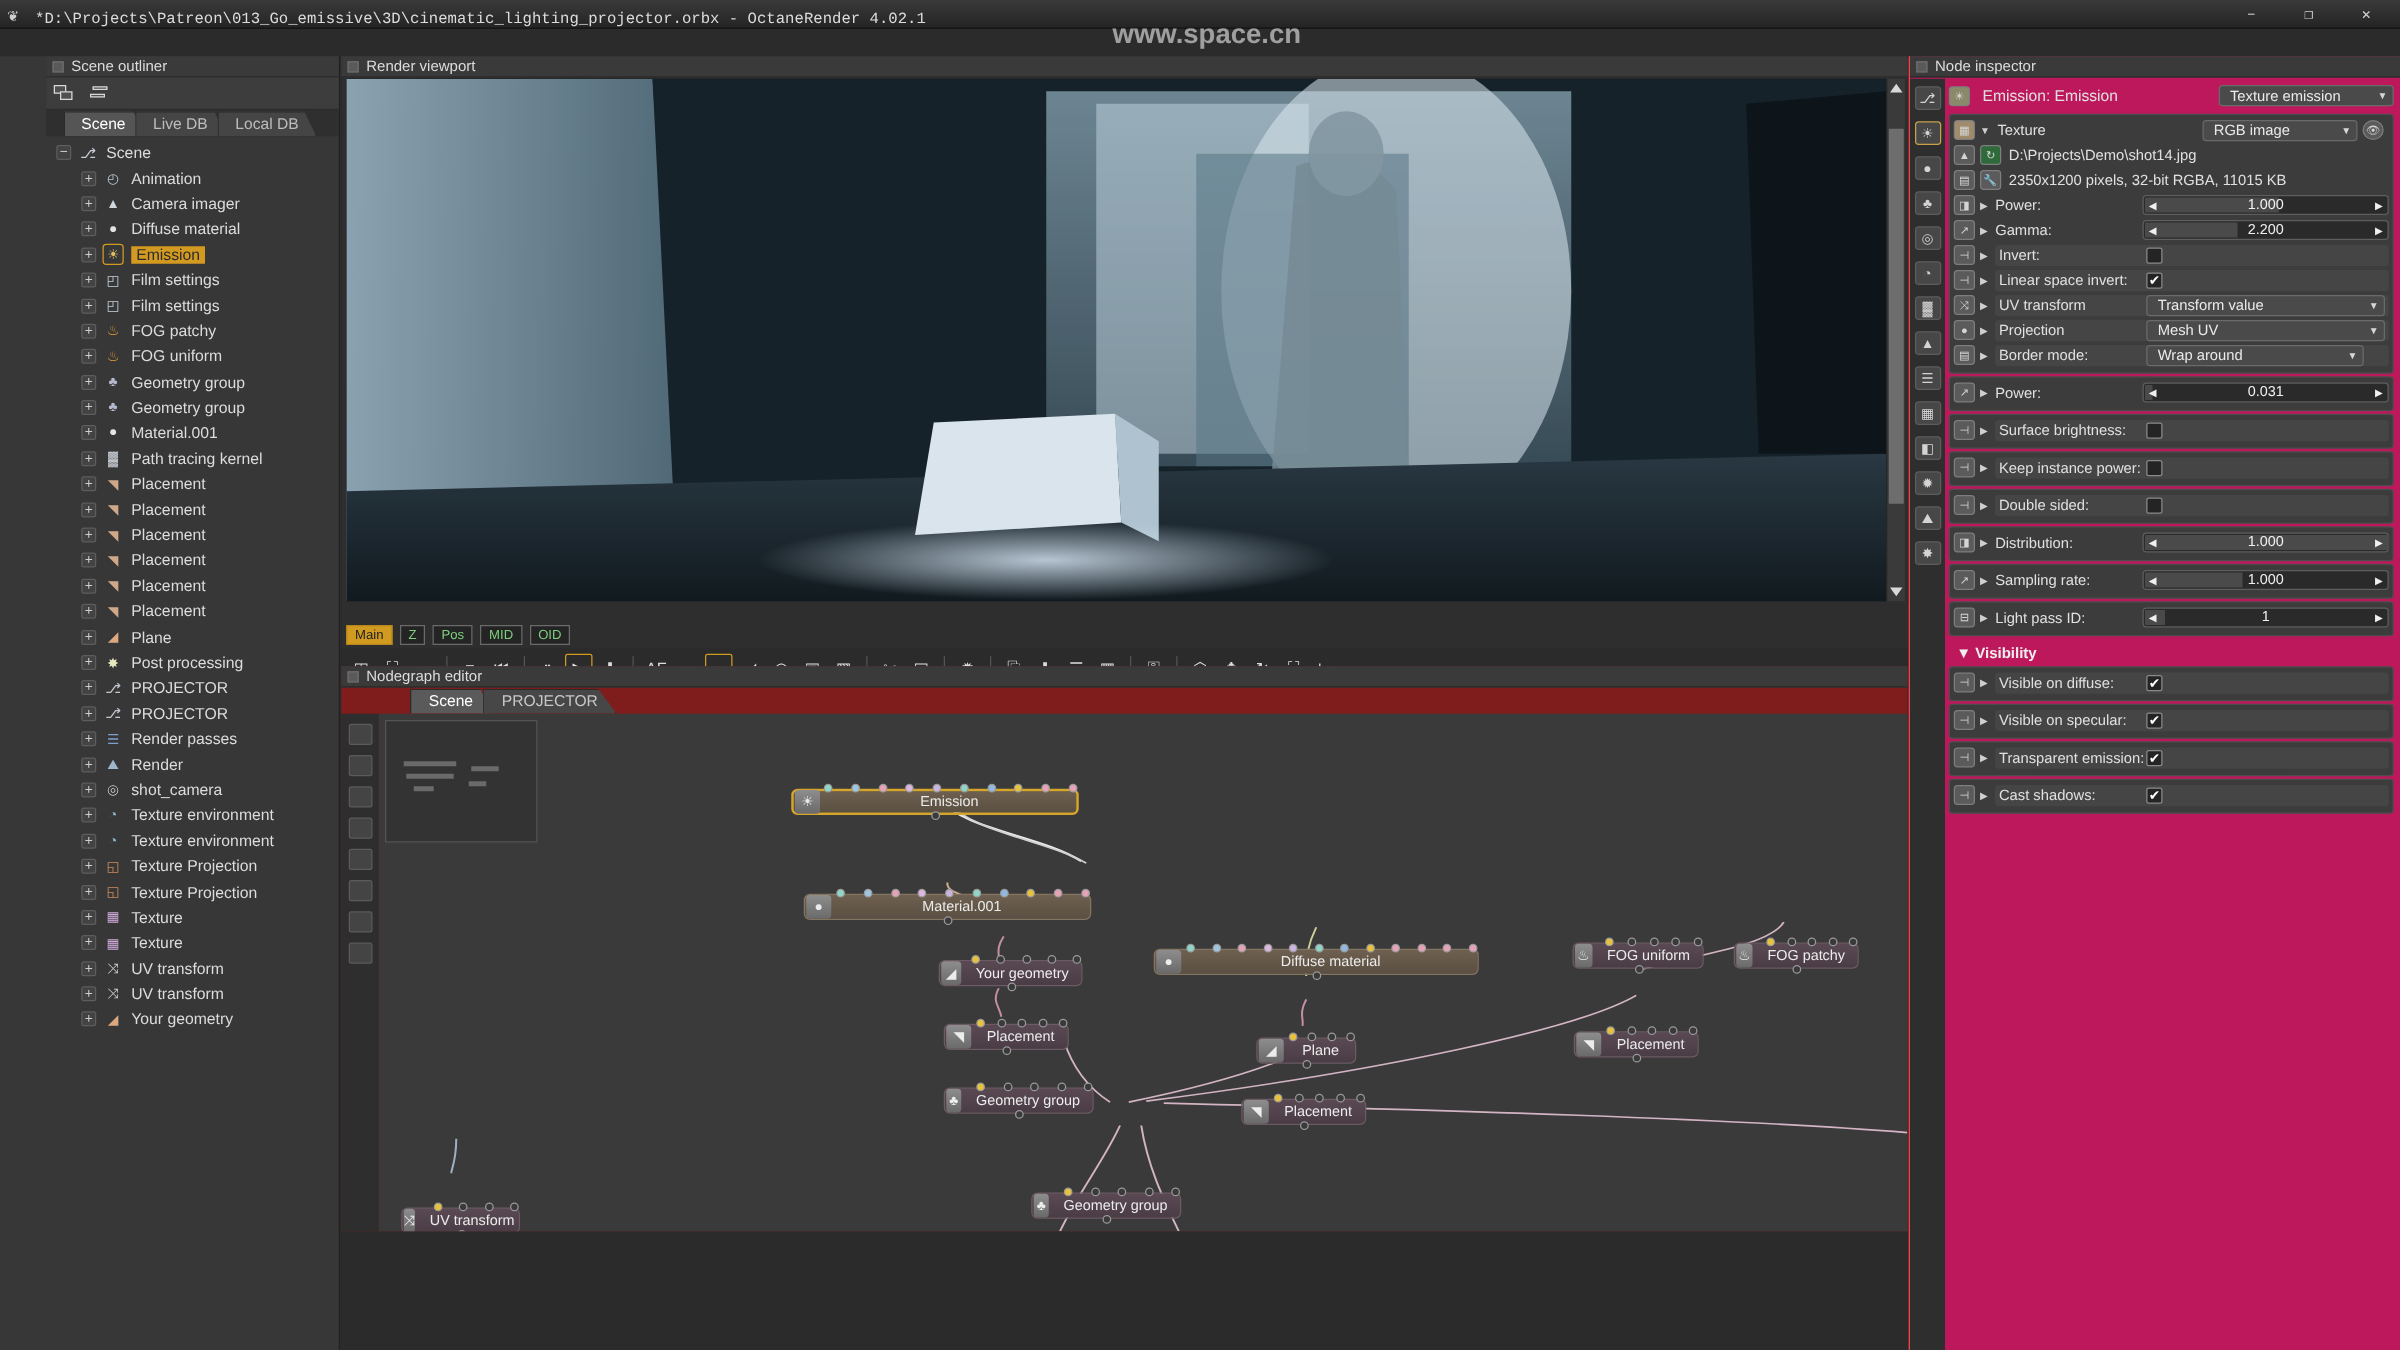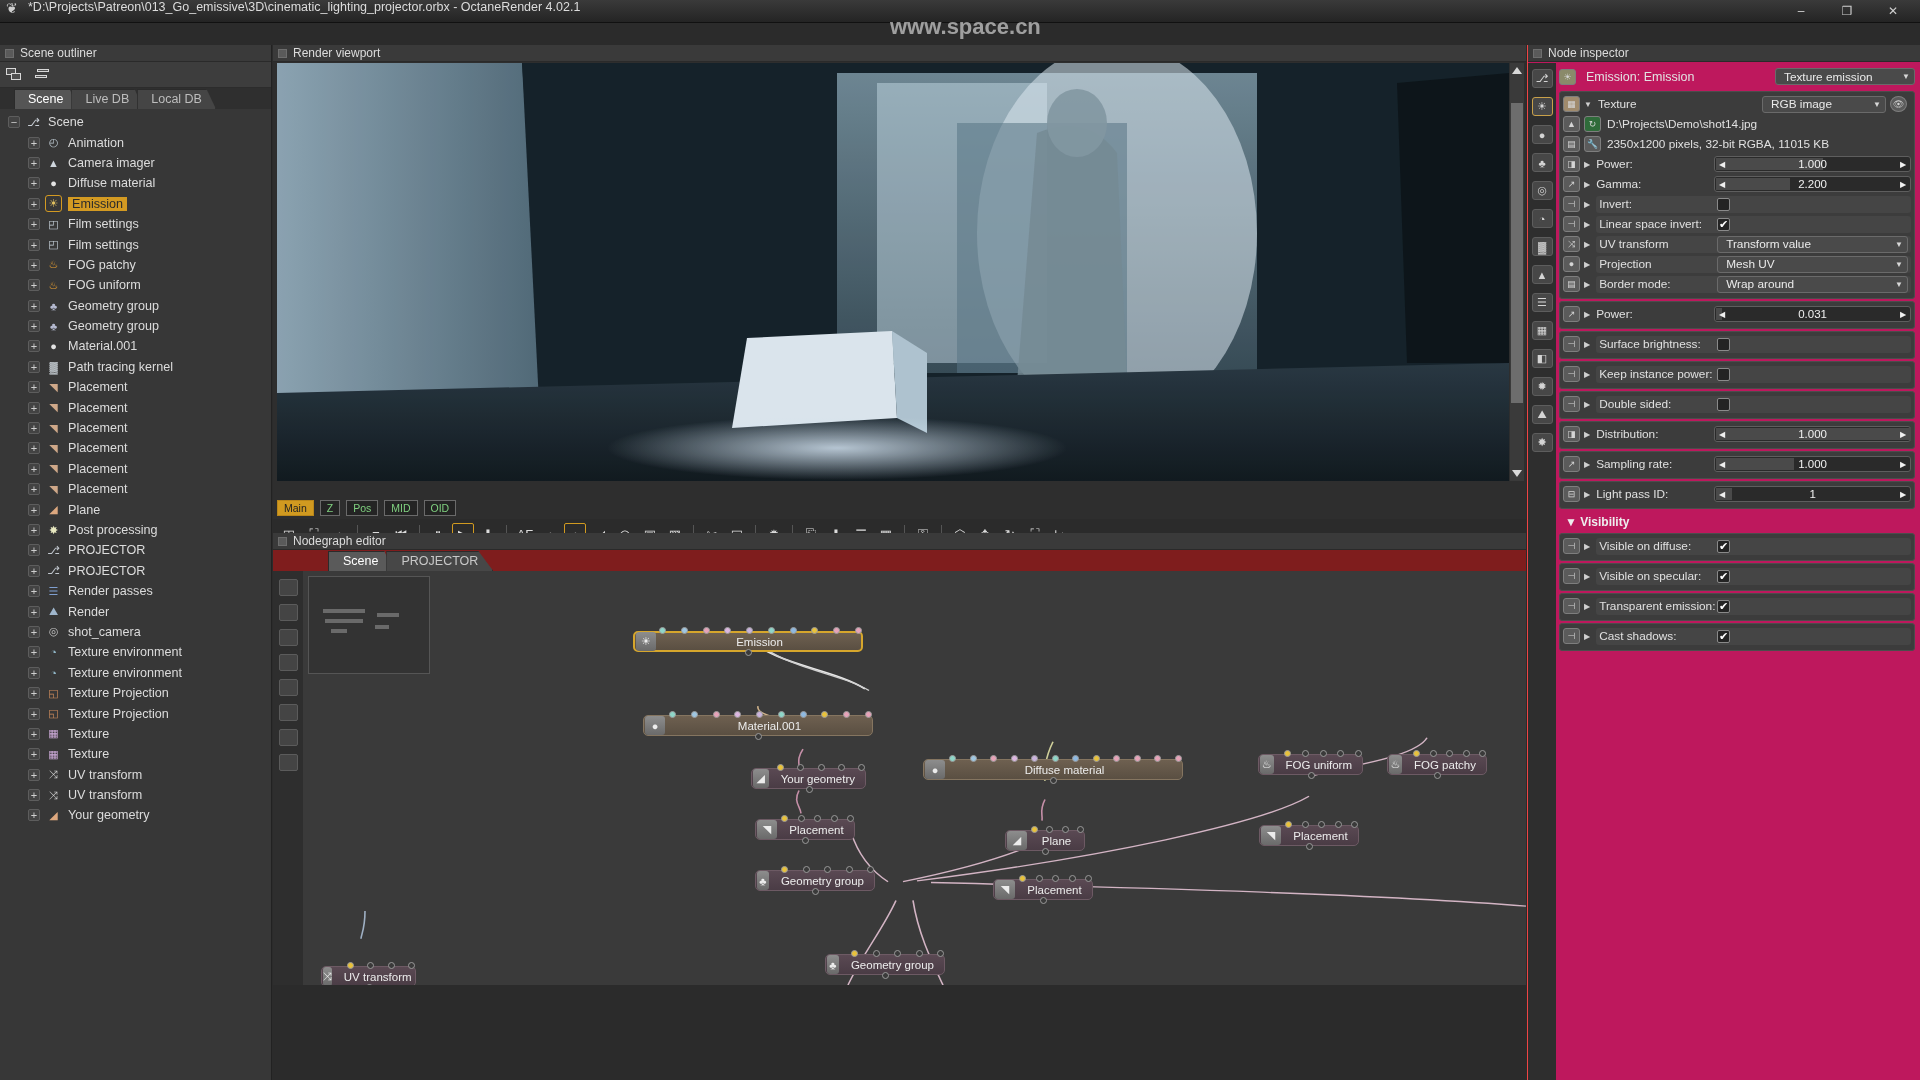--- a/index.html
+++ b/index.html
@@ -6,22 +6,23 @@
   html,body {
     width:1920px; height:1080px; overflow:hidden;
     background:#2b2b2b; color:#d4d4d4;
     font-family:"Liberation Sans", sans-serif; font-size:13px;
   }
   .app { position:relative; width:1920px; height:1080px; }
 
   
   .titlebar {
     height:23px; background:linear-gradient(#3a3a3a,#242424);
-    display:flex; align-items:flex-start; padding:0 4px;
+    display:flex; align-items:flex-end; padding:0 4px;
     border-bottom:1px solid #111;
+    font-family:Liberation Mono, monospace;
   }
   .titlebar .tb-icon { width:16px; height:16px; margin:0 6px 0 2px; position:relative; }
   .titlebar .tb-icon::before{
     content:"\2766"; color:#cfcfcf; font-size:14px; line-height:16px;
   }
   .title-text { color:#dcdcdc; font-size:12.5px; white-space:nowrap; }
   .win-btns { margin-left:auto; display:flex; }
   .win-btns div {
     width:46px; height:22px; display:flex; align-items:center; justify-content:center;
     color:#cfcfcf; font-size:12px;
@@ -50,21 +51,21 @@
   }
   .panel-hdr .dot {
     width:9px; height:9px; background:#5a5a5a; border:1px solid #6d6d6d;
     margin:0 6px 0 5px;
   }
 
   
   .outliner {
     position:absolute; left:0; top:45px; width:272px; height:1035px;
     background:#373737; border-right:1px solid #222;
-    display:flex; flex-direction:column;
+    display:flex; flex-direction:column;padding-left:37px;
   }
   .out-toolbar { height:26px; background:#3d3d3d; display:flex; align-items:center; padding-left:6px; gap:10px; border-bottom:1px solid #2c2c2c;}
   .mini-ico{ width:19px;height:17px;display:inline-block;position:relative;}
   .mini-ico i{position:absolute;display:block;border:1px solid #d8d8d8;background:#505050;}
   .tabs-row { height:21px; display:flex; align-items:flex-end; background:#2f2f2f; padding-left:14px;}
   .otab {
     padding:2px 13px 3px; font-size:12.5px; color:#bdbdbd; background:#454545;
     border:1px solid #2b2b2b; border-bottom:none;
     clip-path:polygon(0 0, 88% 0, 100% 100%, 0 100%);
     margin-right:-6px;
@@ -827,21 +828,21 @@
                   <span class="cv">Mesh UV</span>
                   <span class="ca">▼</span>
                 </span>
               </span>
             </div>
             <div class="prow">
               <span class="pic">▤</span>
               <span class="tri">▶</span>
               <span class="rowbg">
                 <span class="plbl" style="width:118px">Border mode:</span>
-                <span class="combo" style="flex:1;margin-right:3px">
+                <span class="combo" style="flex:1;margin-right:20px">
                   <span class="cv">Wrap around</span>
                   <span class="ca">▼</span>
                 </span>
               </span>
             </div>
           </div>
       </div>
 
       <div id="emisparams">
           <div class="sec">

